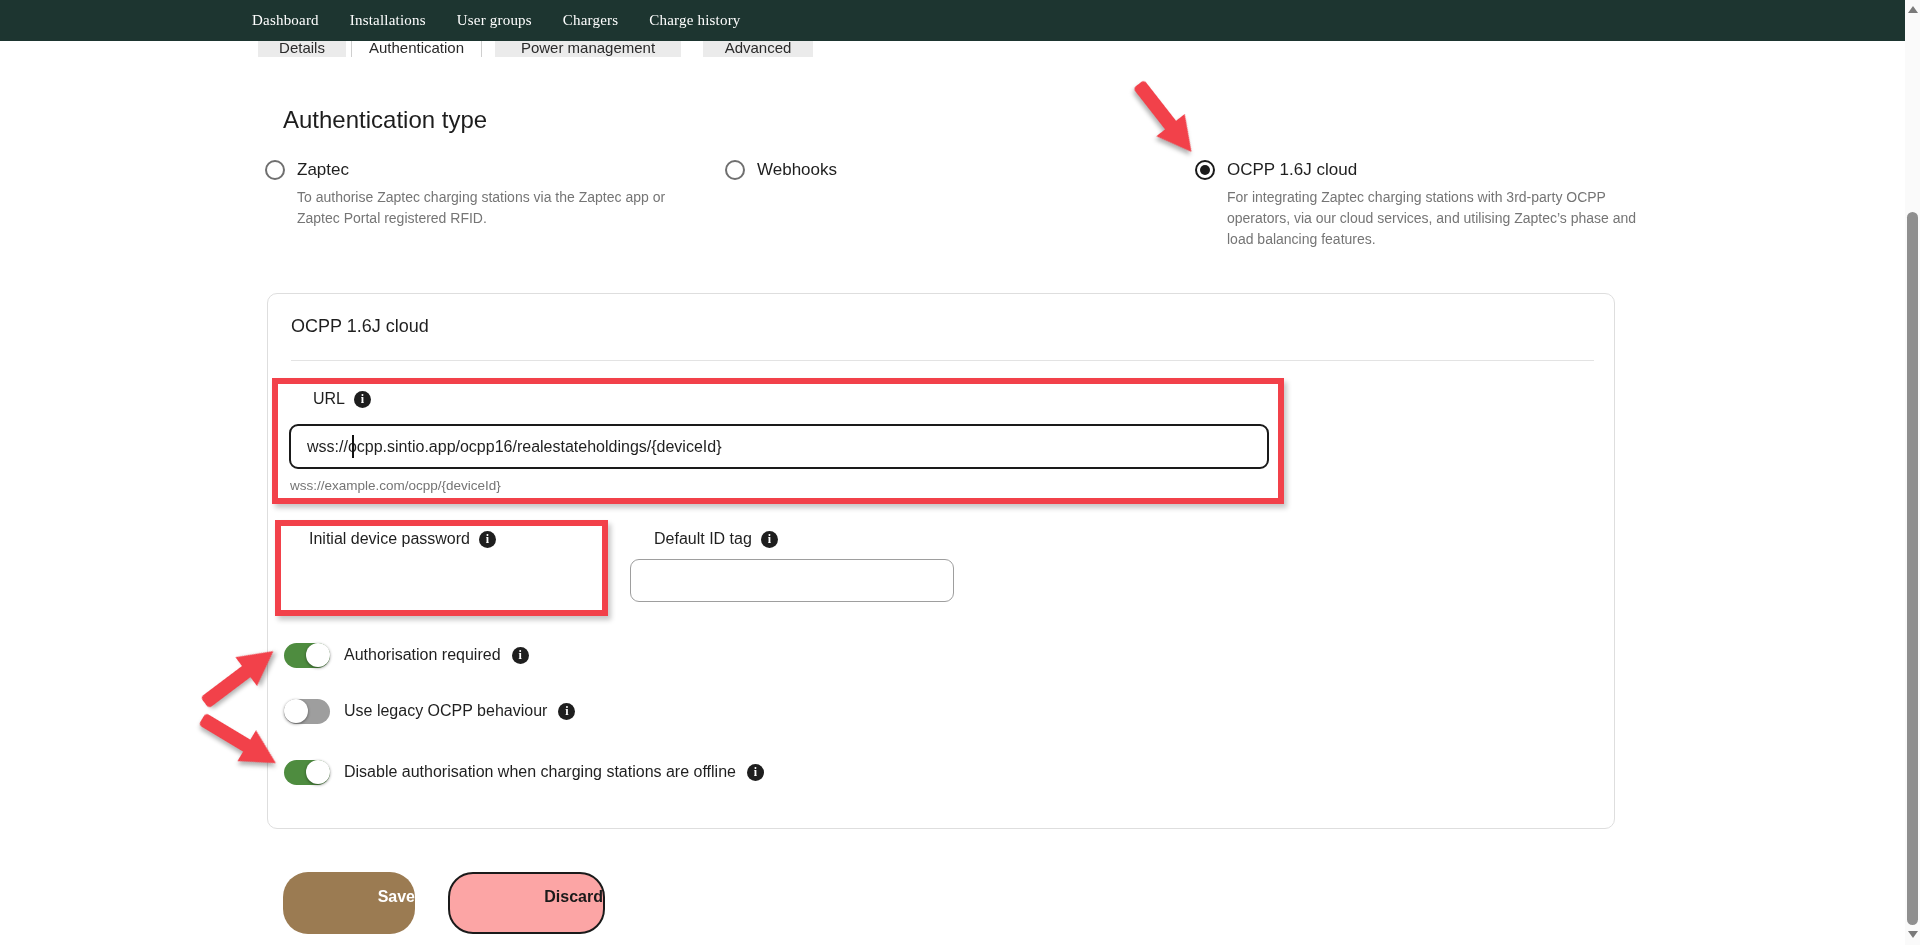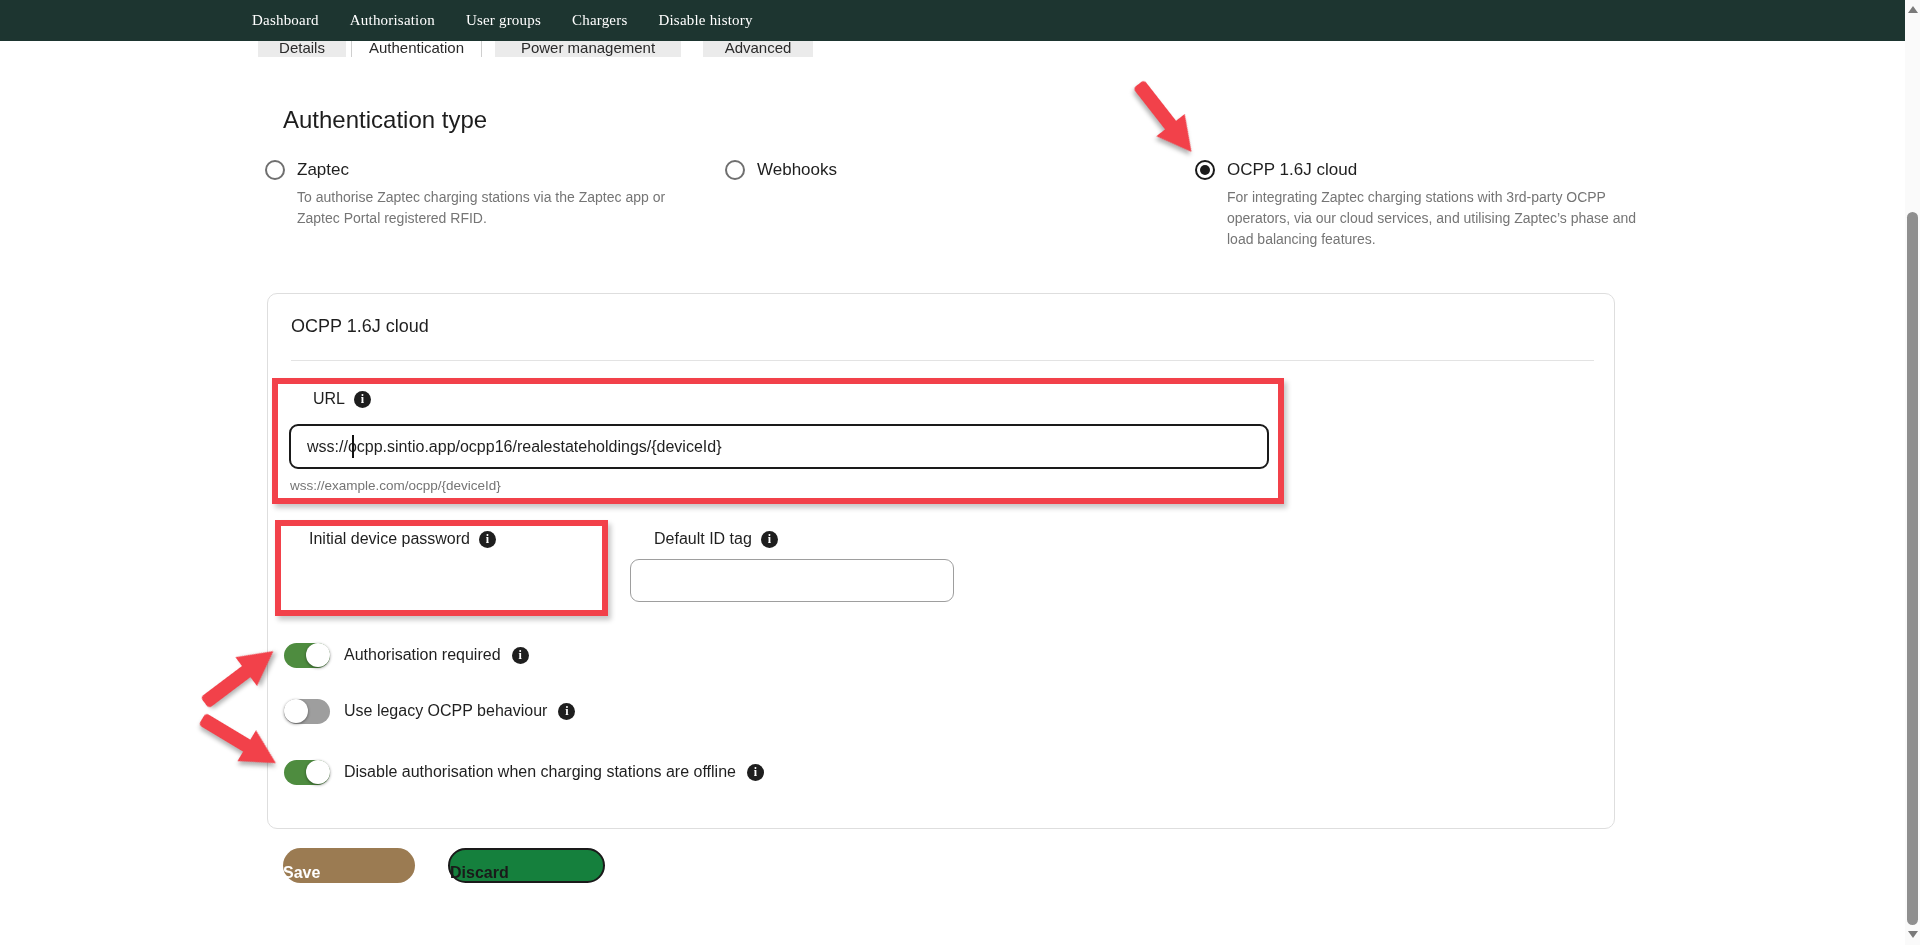--- a/index.html
+++ b/index.html
@@ -76,24 +76,24 @@
   .switch.on  { background:#4e8c3f; }
   .switch.off { background:#9e9e9e; }
   .knob { position:absolute; top:0.5px; width:24px; height:24px; border-radius:50%;
           background:#fff; box-shadow:0 1px 3px rgba(0,0,0,.45); }
   .switch.on  .knob { right:0; }
   .switch.off .knob { left:0; }
   .toggle-label { font-size:16px; color:#1f1f1f; }
   .toggle-row .info-icon { margin-left:-3px; }
 
   
-  .btn { position:absolute; top:848px; height:35px; border-radius:25px; font-size:16px;
-         font-weight:bold; text-align:left; line-height:49px; cursor:pointer; }
+  .btn { position:absolute; top:872px; height:62px; border-radius:25px; font-size:16px;
+         font-weight:bold; text-align:right; line-height:49px; cursor:pointer; }
   .btn-save { left:283px; width:132px; background:#9b7b52; color:#fff; }
-  .btn-discard { left:448px; width:157px; background:#15803d; color:#1a1a1a;
+  .btn-discard { left:448px; width:157px; background:#fca5a5; color:#1a1a1a;
                  border:2px solid #1a1a1a; line-height:45px; }
 
   
   .anno-box { position:absolute; border:6px solid #f2414a; z-index:30;
               box-shadow:3px 4px 5px rgba(0,0,0,.22); pointer-events:none; }
   .anno-box.b-url { left:272px; top:378px; width:1012px; height:126px; }
   .anno-box.b-pw  { left:275px; top:520px; width:333px;  height:96px;  }
   .arrow { position:absolute; z-index:31; filter:drop-shadow(2px 3px 2px rgba(0,0,0,.3));
            pointer-events:none; }
   .arrow.a1 { left:1122px; top:98px;  transform:rotate(52deg);  }
@@ -117,24 +117,24 @@
 
   <div class="tabbar">
     <div class="tab t0">Details</div>
     <div class="tab t1 selected">Authentication</div>
     <div class="tab t2">Power management</div>
     <div class="tab t3">Advanced</div>
   </div>
 
   <nav class="topnav">
     <span class="nav-item">Dashboard</span>
-    <span class="nav-item">Authorisation</span>
+    <span class="nav-item">Installations</span>
     <span class="nav-item">User groups</span>
     <span class="nav-item">Chargers</span>
-    <span class="nav-item">Disable history</span>
+    <span class="nav-item">Charge history</span>
   </nav>
 
   <h1 class="heading">Authentication type</h1>
 
   <div class="opt o0">
     <div class="opt-head">
       <span class="radio"></span>
       <span class="opt-label">Zaptec</span>
     </div>
     <p class="opt-desc">To authorise Zaptec charging stations via the Zaptec app or Zaptec Portal registered RFID.</p>

